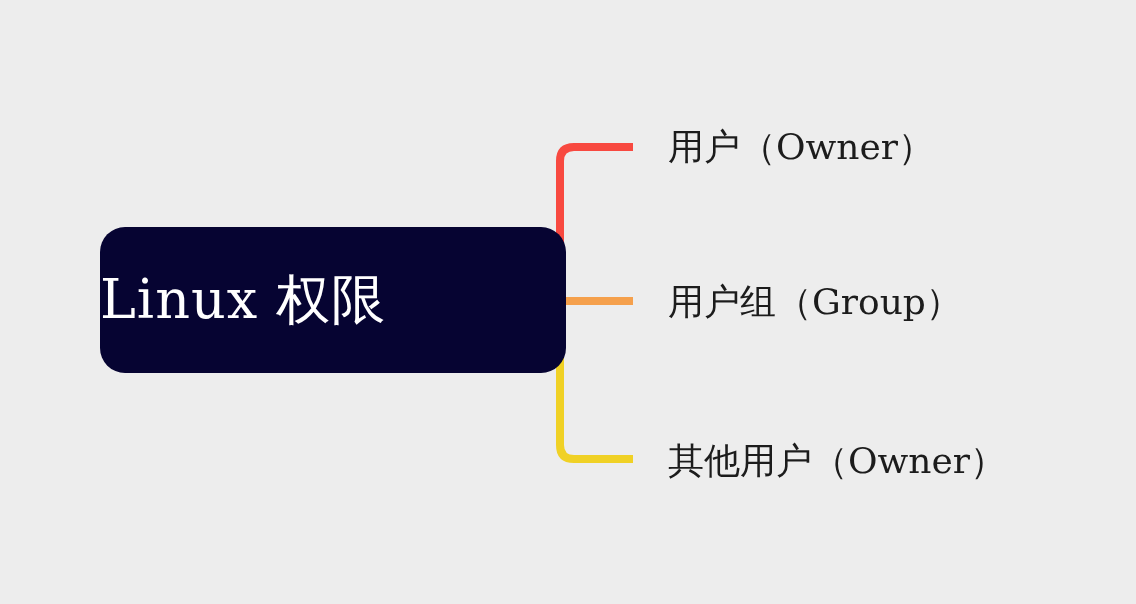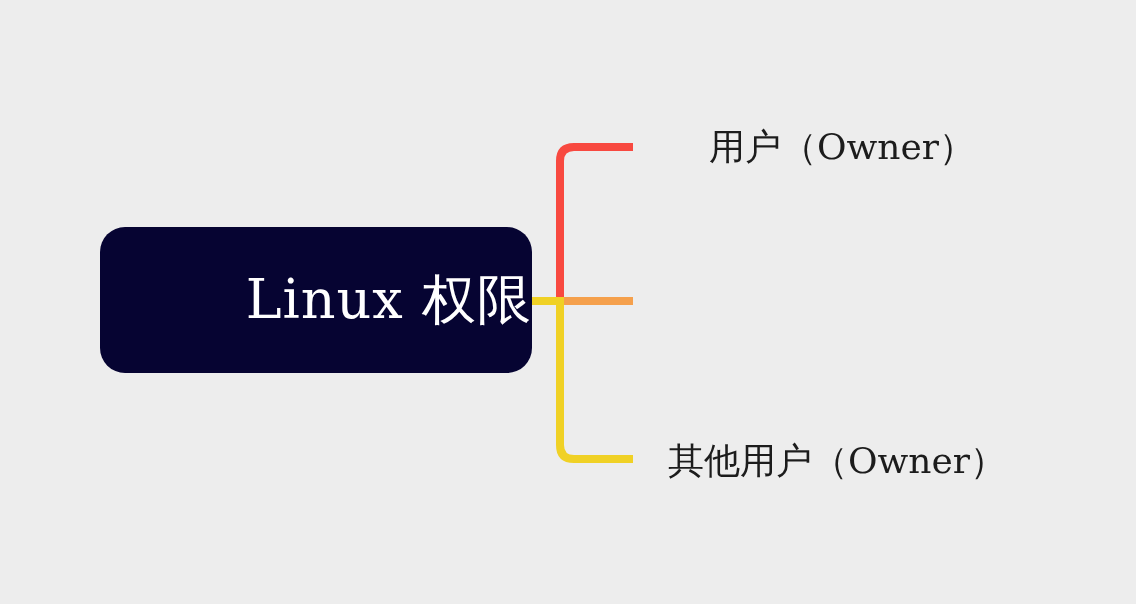--- a/index.html
+++ b/index.html
@@ -16,26 +16,26 @@
     position: absolute;
     inset: 0;
     width: 1136px;
     height: 604px;
   }
 
   .root-node {
     position: absolute;
     left: 100px;
     top: 227px;
-    width: 432px;
+    width: 466px;
     height: 146px;
     border-radius: 25px;
     display: flex;
     align-items: center;
-    justify-content: flex-end;
+    justify-content: flex-start;
   }
 
   .root-node .root-label {
     font-size: 54px;
     letter-spacing: 1px;
     white-space: nowrap;
   }
 
   .branch-label {
     position: absolute;
@@ -58,18 +58,19 @@
   <svg class="connector-layer" viewBox="0 0 1136 604" aria-hidden="true">
     <path d="M 560 303 L 560 161 Q 560 147 574 147 L 633 147" fill="none" stroke-width="8" stroke-linecap="butt" stroke="#f84940"></path>
     <path d="M 562 301 L 633 301" fill="none" stroke-width="8" stroke-linecap="butt" stroke="#f5a04c"></path>
     <path d="M 532 301 L 560 301 L 560 445 Q 560 459 574 459 L 633 459" fill="none" stroke-width="8" stroke-linecap="butt" stroke-linejoin="miter" stroke="#f0d125"></path>
   </svg>
 
   <div class="root-node" style="background-color: rgb(6, 4, 50);">
     <span class="root-label" style="color: rgb(255, 255, 255);">Linux 权限</span>
   </div>
 
-  <div class="branch-label owner" style="color: rgb(28, 28, 28); margin-left: 41px;">用户（Owner）</div>
+  <div class="branch-label owner" style="color: rgb(28, 28, 28);">用户（Owner）</div>
 
+  <div class="branch-label group" style="color: rgb(28, 28, 28);">用户组（Group）</div>
 
   <div class="branch-label others" style="color: rgb(28, 28, 28);">其他用户（Owner）</div>
 
 </div>
 
 </body></html>

